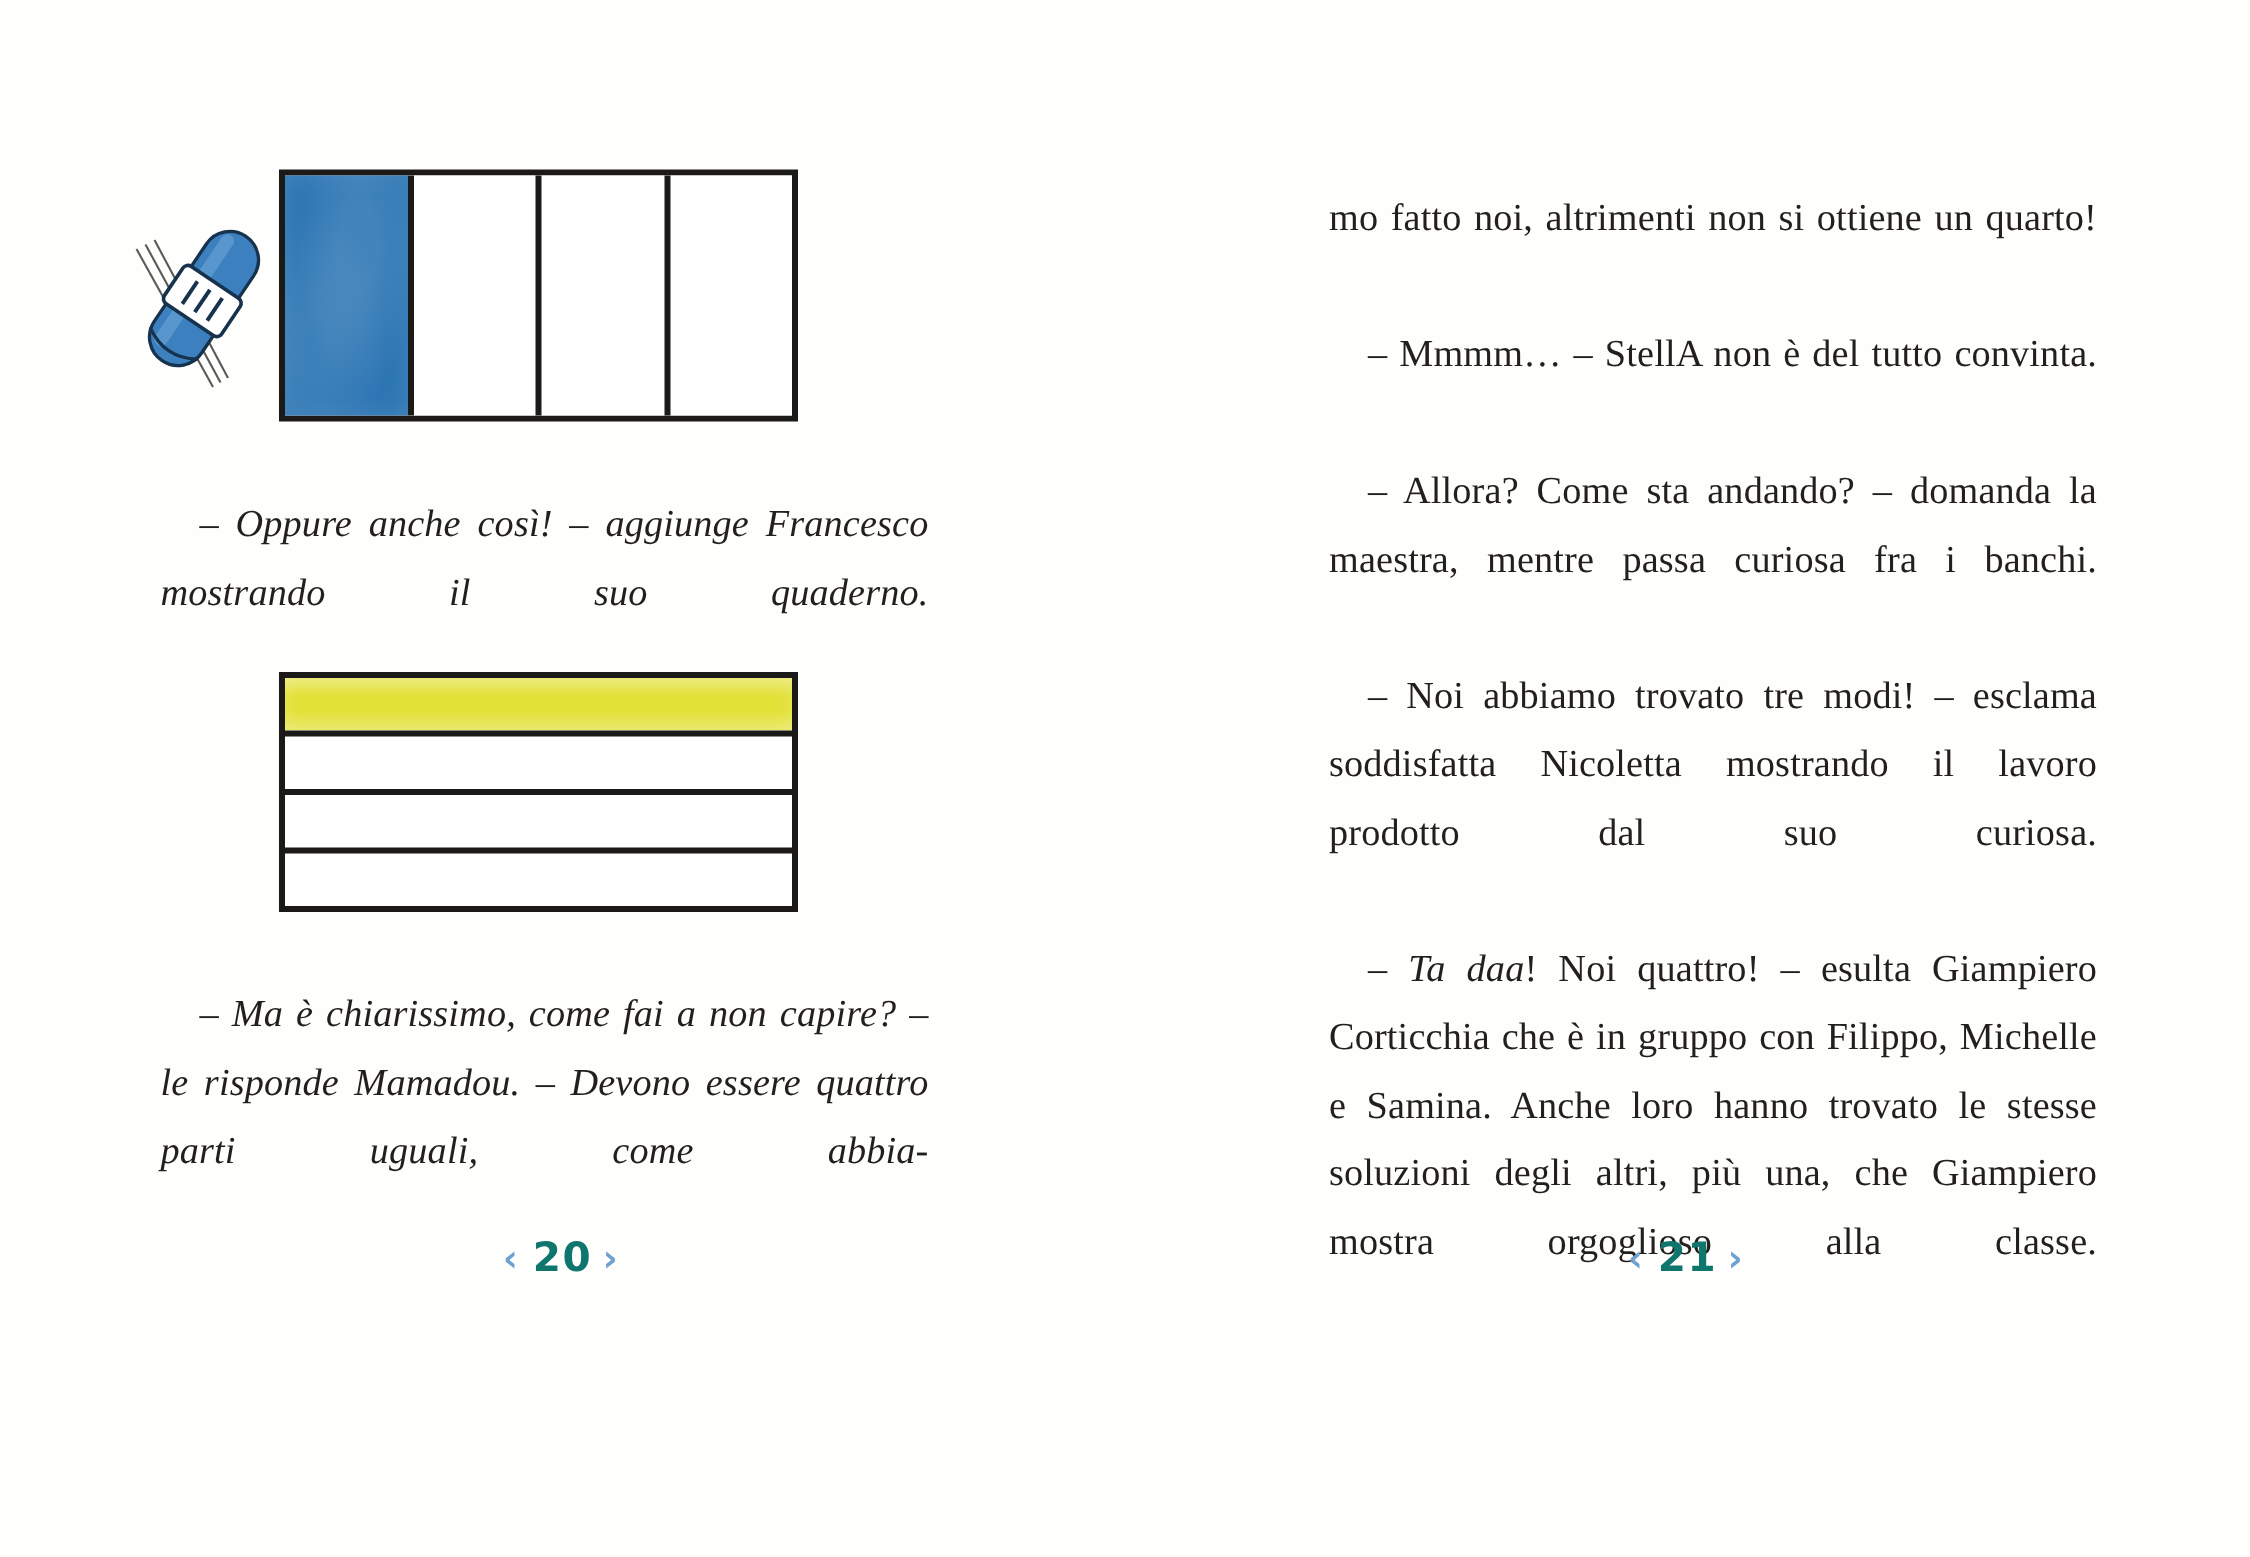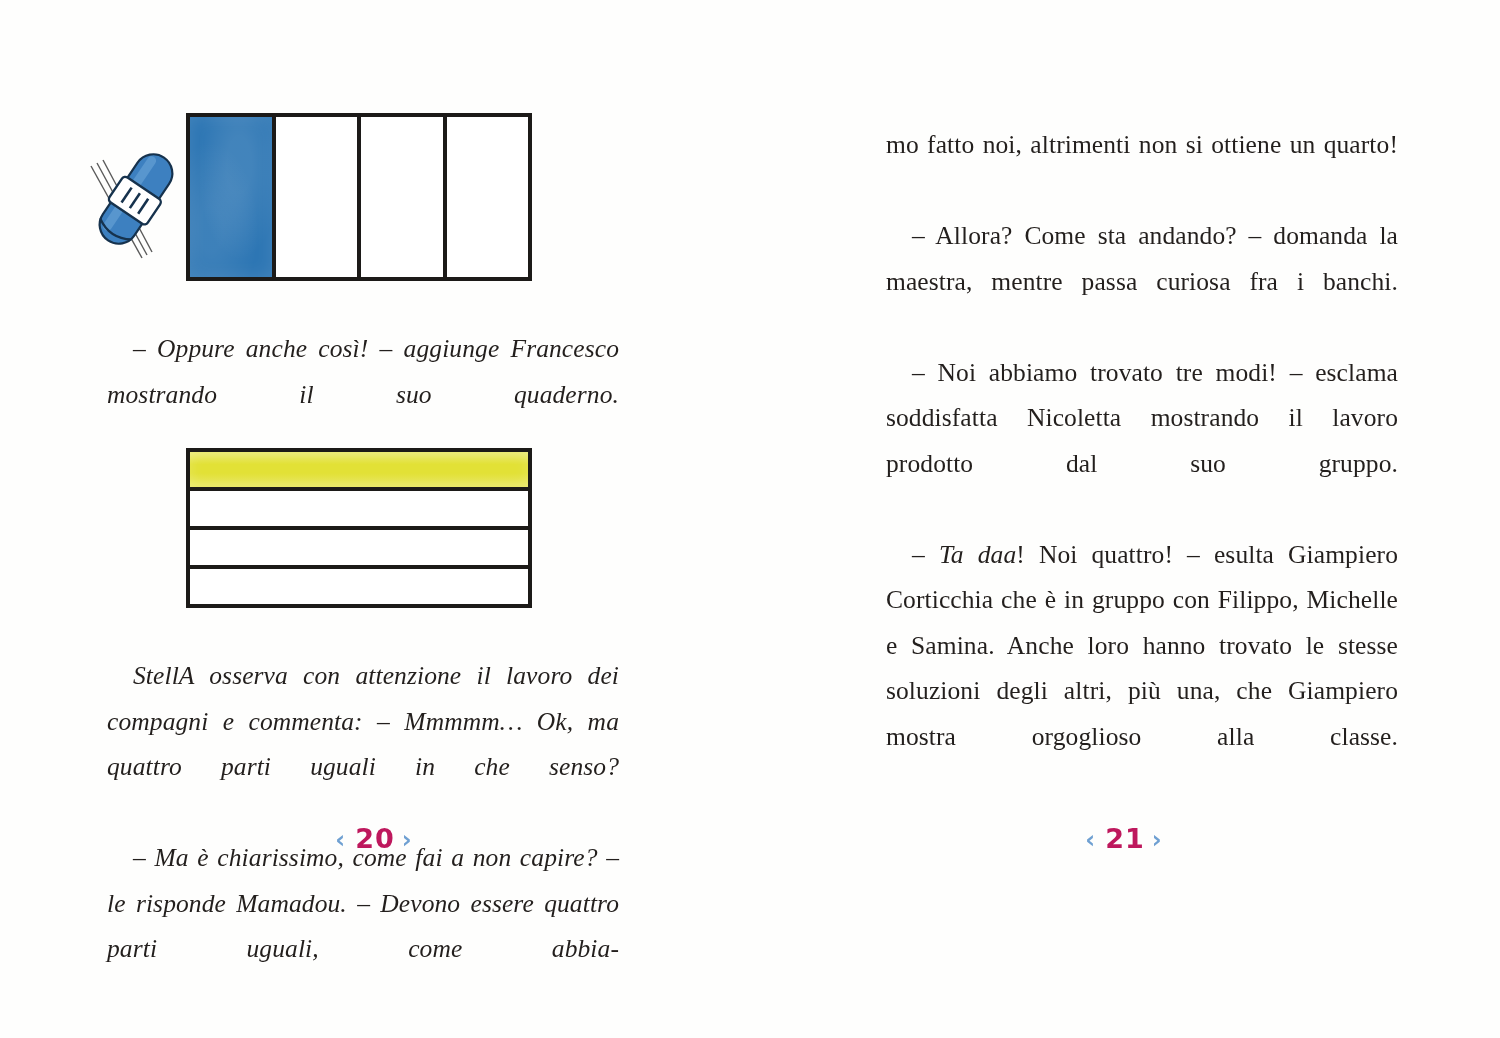--- a/index.html
+++ b/index.html
@@ -154,21 +154,21 @@
     font-size: 24px;
     font-weight: 700;
     color: #6fa0d2;
     padding: 0 7px;
     display: inline-block;
     transform: scaleY(1.05);
   }
   .folio .num {
     display: inline-block;
     min-width: 38px;
-    color: #be185d;
+    color: #0f766e;
     letter-spacing: 1px;
   }
 </style>
 </head>
 <body>
 
 <div class="spread">
 
   <div class="page page-left">
 
@@ -212,39 +212,39 @@
     <div class="figure fig-yellow">
       <div class="bar-rows">
         <div class="cell fill-yellow"></div>
         <div class="cell"></div>
         <div class="cell"></div>
         <div class="cell"></div>
       </div>
     </div>
 
     <div class="column col-left" style="top: 653px;">
-      <p class="para indent just-all">StellA osserva con attenzione il lavoro dei compagni e commenta: – Mmmmm… Ok, ma quattro parti uguali in che senso?</p>
       <p class="para indent just-all">– Ma è chiarissimo, come fai a non capire? – le risponde Mamadou. – Devono essere quattro parti uguali, come abbia-</p>
     </div>
 
     <div class="folio">
       <span class="chev">‹</span><span class="num">20</span><span class="chev">›</span>
     </div>
   </div>
 
   <div class="page page-right">
 
     <div class="column col-right" style="left: 136px; top: 122px; width: 512px;">
 
       <p class="para noindent just-all">mo fatto noi, altrimenti non si ottiene un quarto!</p>
 
+      <p class="para indent just-all">– Mmmm… – StellA non è del tutto convinta.</p>
 
       <p class="para indent just-all">– Allora? Come sta andando? – domanda la maestra, mentre passa curiosa fra i banchi.</p>
 
-      <p class="para indent just-all">– Noi abbiamo trovato tre modi! – esclama soddisfatta Nicoletta mostrando il lavoro prodotto dal suo gruppo.</p>
+      <p class="para indent just-all">– Noi abbiamo trovato tre modi! – esclama soddisfatta Nicoletta mostrando il lavoro prodotto dal suo curiosa.</p>
 
 
       <p class="para indent just-all">
         <span>– </span><em class="ital">Ta daa</em><span>! Noi quattro! – esulta Giampiero Corticchia che è in gruppo con Filippo, Michelle e Samina. Anche loro hanno trovato le stesse soluzioni degli altri, più una, che Giampiero mostra orgoglioso alla classe.</span>
       </p>
     </div>
 
     <div class="folio">
       <span class="chev">‹</span><span class="num">21</span><span class="chev">›</span>
     </div>

